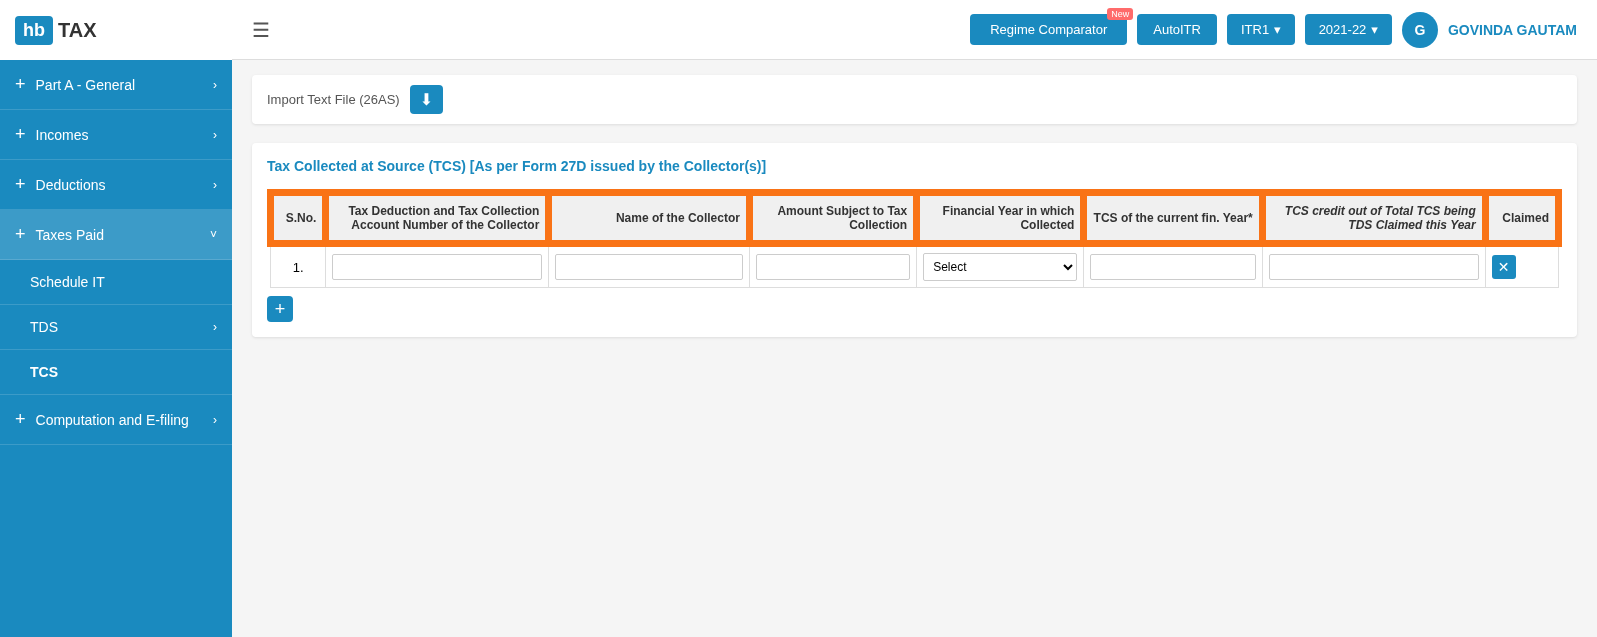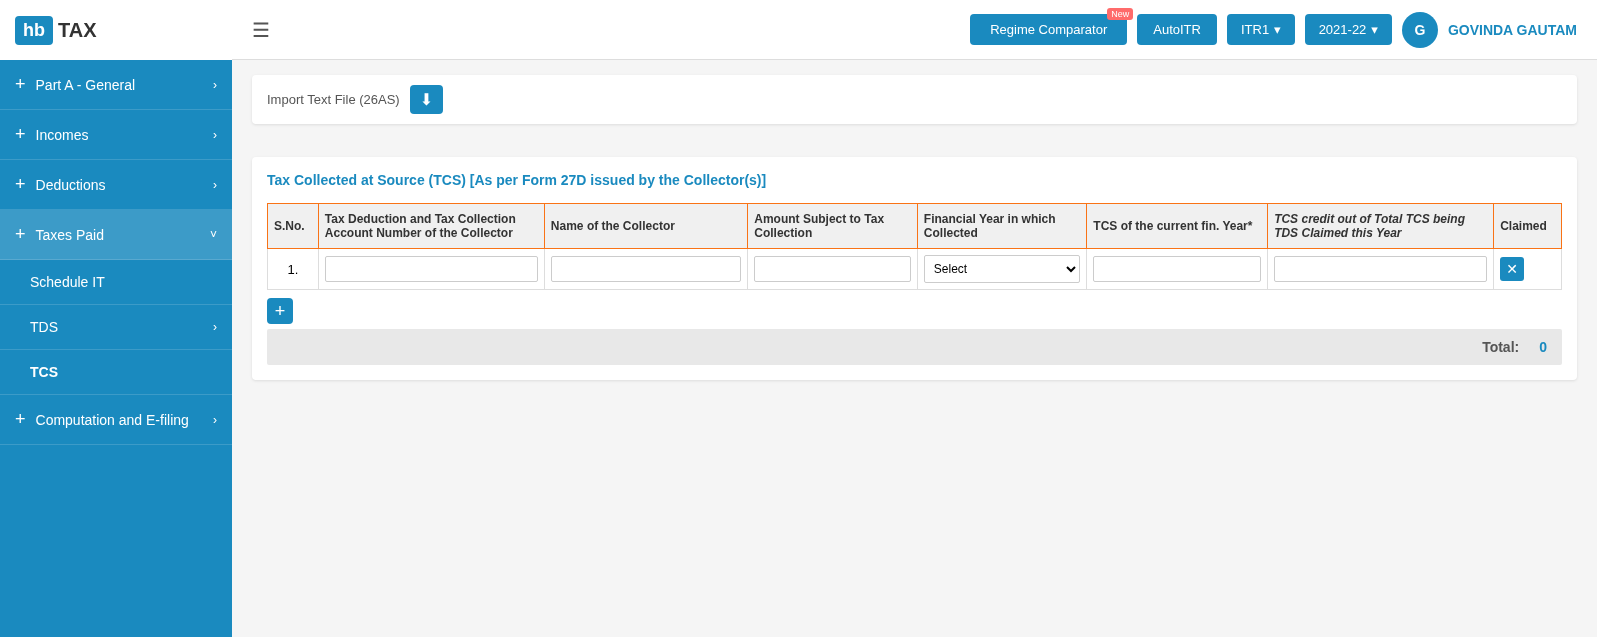--- a/index.html
+++ b/index.html
@@ -138,21 +138,21 @@
     }
 
     
     .import-bar {
       background: white;
       padding: 10px 15px;
       display: flex;
       align-items: center;
       justify-content: space-between;
       border-radius: 4px;
-      margin-bottom: 33px;
+      margin-bottom: 19px;
       box-shadow: 0 1px 3px rgba(0,0,0,0.1);
     }
     .import-left { display: flex; align-items: center; gap: 10px; }
     .import-label { font-size: 13px; color: #555; }
     .import-download {
       background: #1a8abf;
       color: white;
       border: none;
       padding: 5px 10px;
       border-radius: 4px;
@@ -192,23 +192,23 @@
       color: #1a8abf;
       font-size: 14px;
       font-weight: bold;
       margin-bottom: 15px;
     }
 
     
     table { width: 100%; border-collapse: collapse; }
     th {
       background: #f0f0f0;
-      border: 1px solid #f97316;
+      border: 7px solid #f97316;
       padding: 8px 6px;
-      text-align: left;
+      text-align: right;
       font-size: 12px;
       color: #333;
       font-weight: bold;
     }
     td {
       border: 1px solid #ddd;
       padding: 6px;
       text-align: center;
       font-size: 13px;
     }
@@ -416,20 +416,16 @@
               <button class="delete-btn">
                 <span>✕</span>
               </button>
             </td>
           </tr>
         </tbody>
       </table>
 
       <button class="add-row-btn">+</button>
 
-      <div class="total-row">
-        <span class="total-label">Total:</span>
-        <span class="total-value">0</span>
-      </div>
     </div>
 
   </div>
 </div>
 
 </body></html>

